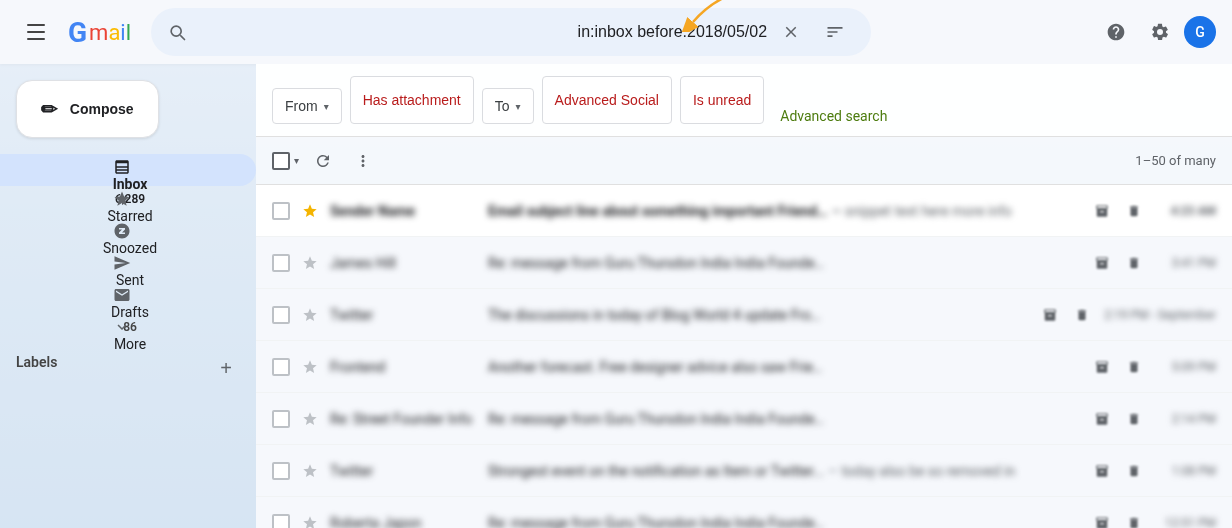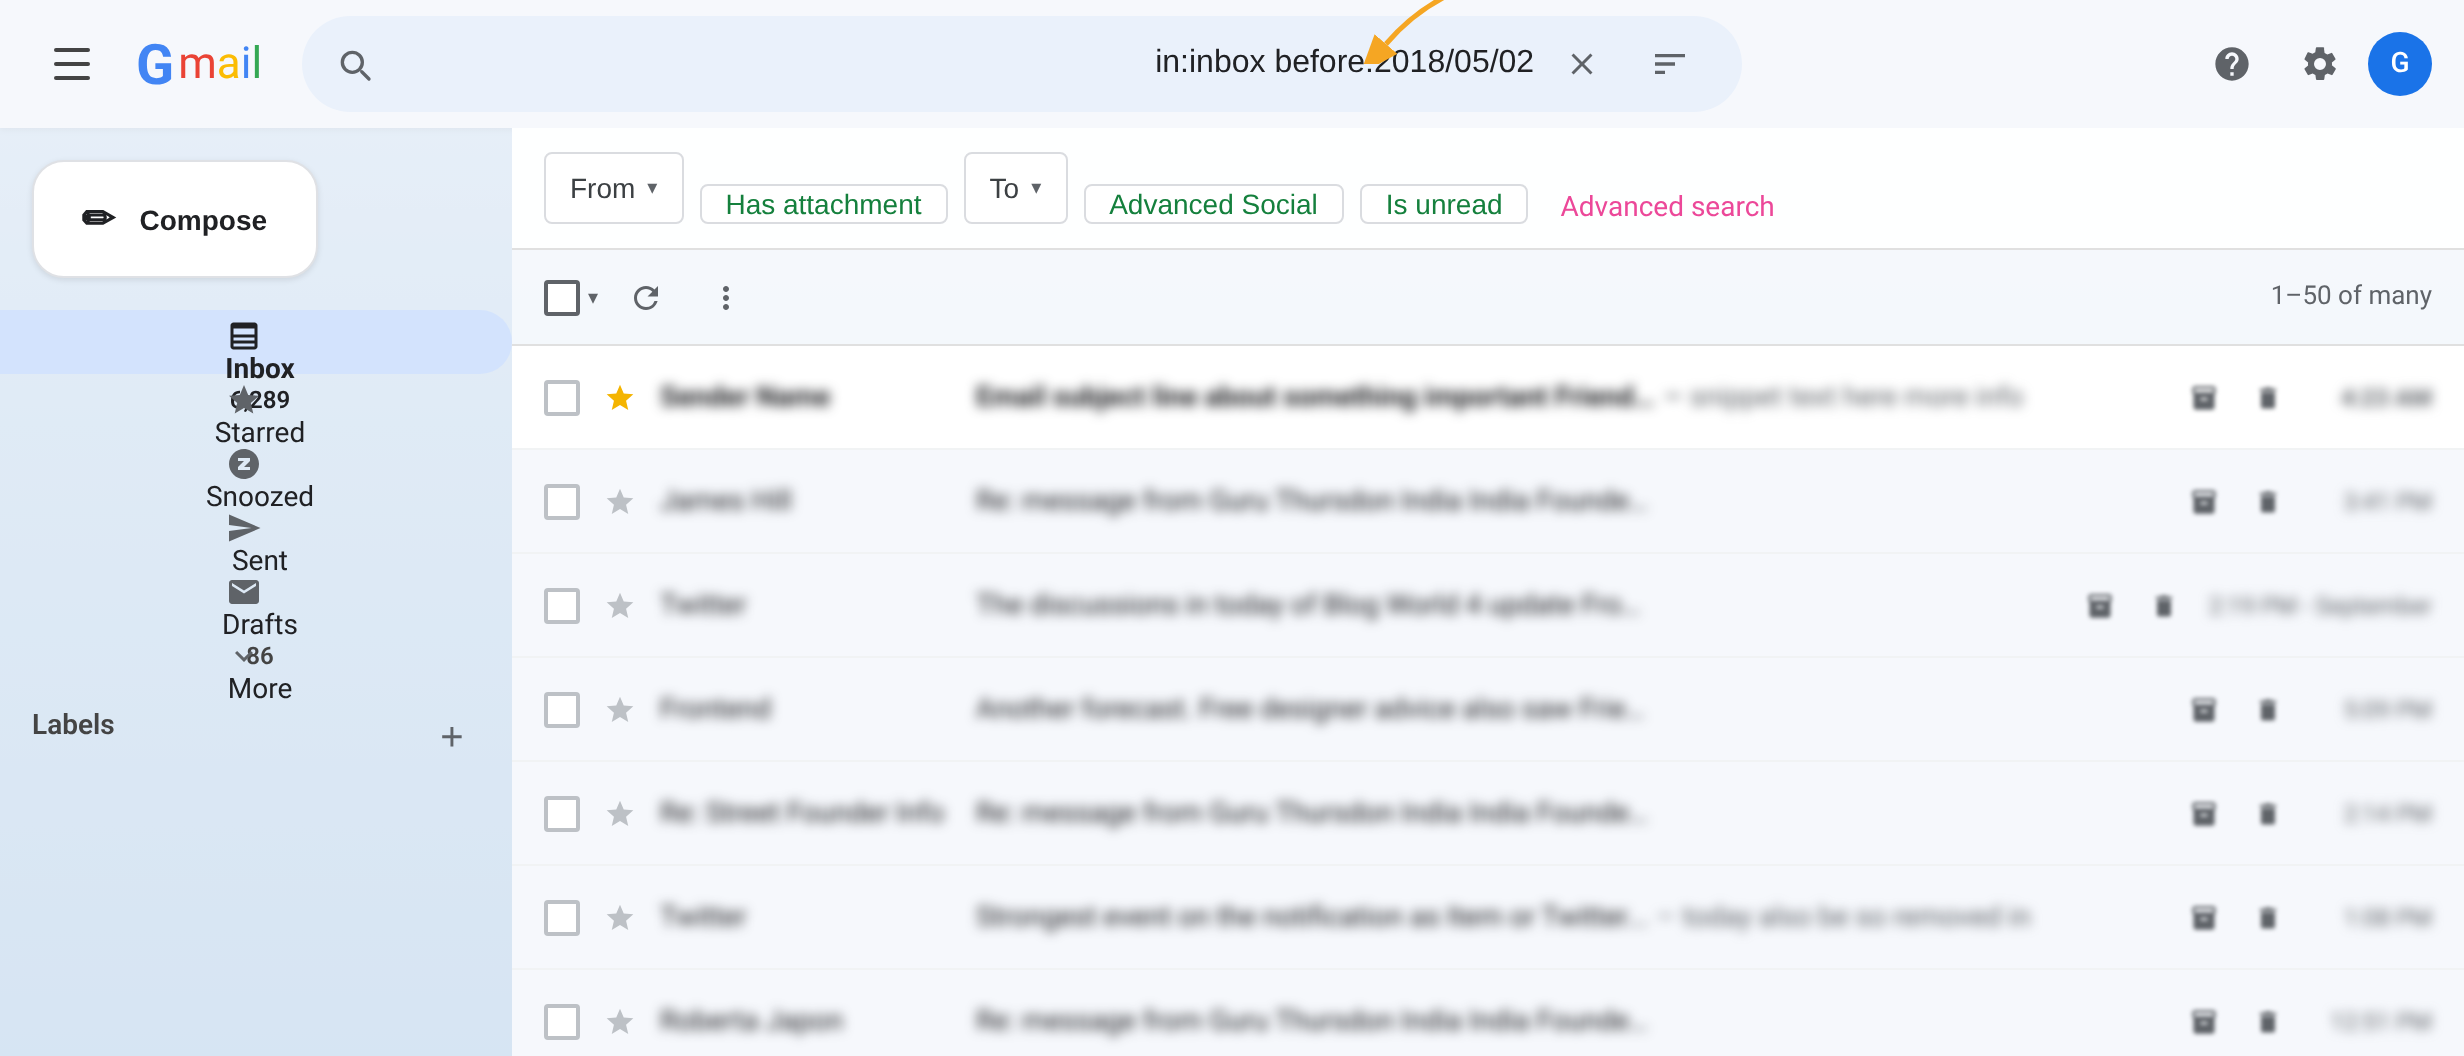--- a/index.html
+++ b/index.html
@@ -217,30 +217,30 @@
       background: white;
       gap: 6px;
     }
     .filter-chip .chevron { font-size: 10px; color: #5f6368; }
 
     .filter-chip-plain {
       display: flex; align-items: center;
       border: 1px solid #dadce0;
       border-radius: 4px;
       padding: 0 12px;
-      height: 20px;
-      font-size: 14px;
-      color: #15803d;
+      height: 48px;
+      font-size: 14px;
+      color: #b91c1c;
       cursor: pointer;
       background: white;
     }
 
     .advanced-search-link {
       font-size: 14px;
-      color: #ec4899;
+      color: #4d7c0f;
       cursor: pointer;
       text-decoration: none;
       margin-left: 8px;
     }
 
     
     .email-toolbar {
       display: flex; align-items: center;
       padding: 4px 16px;
       border-bottom: 1px solid #e0e0e0;

